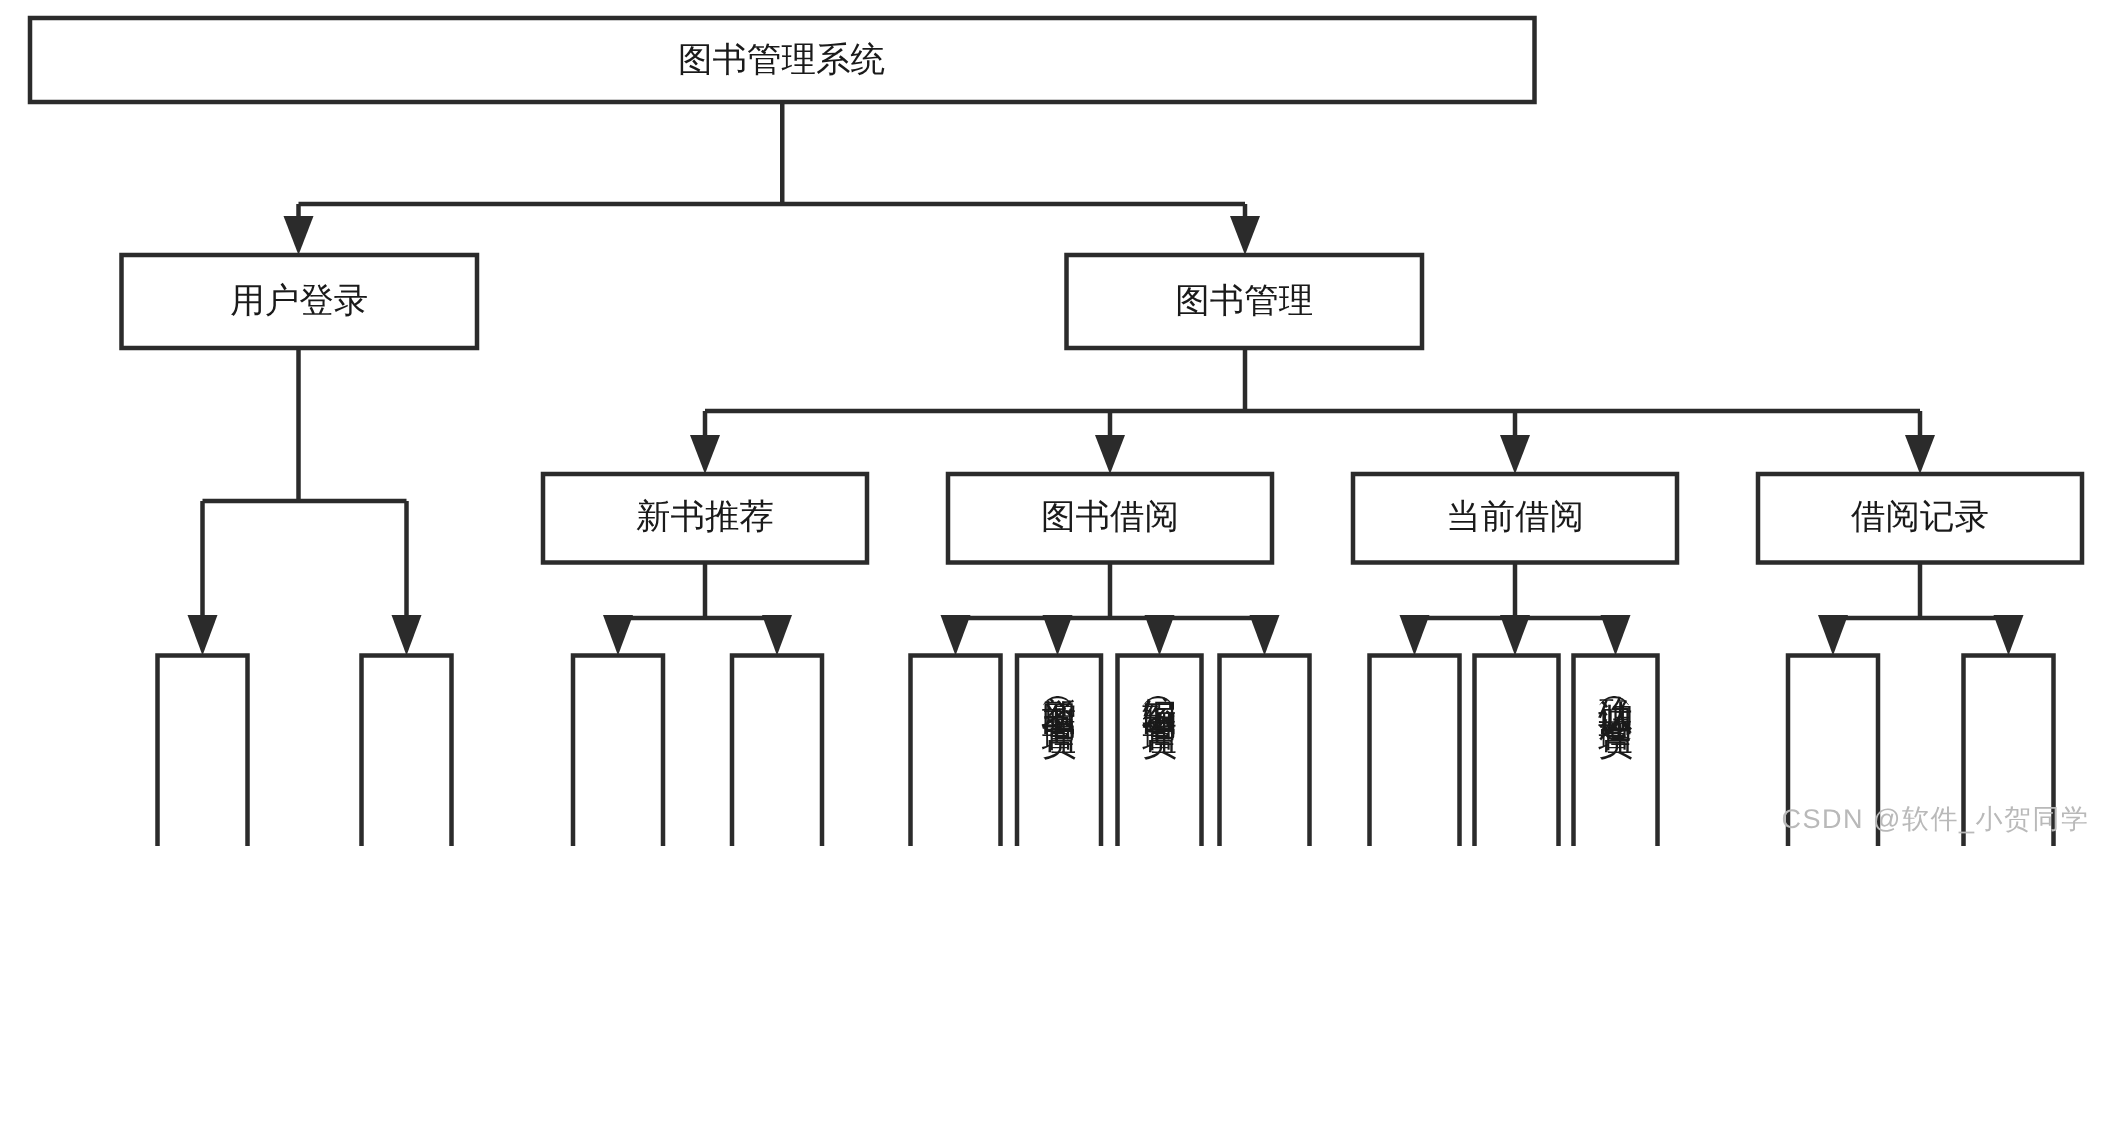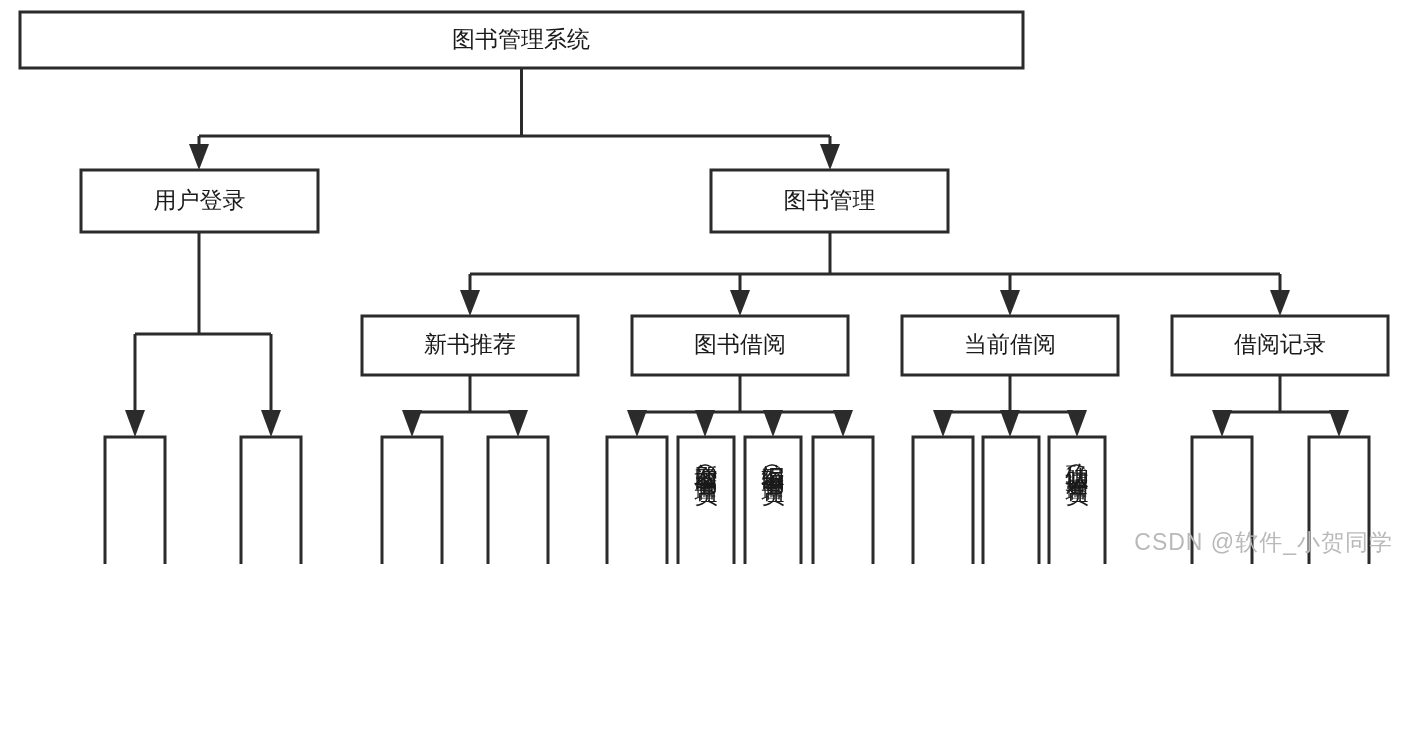--- a/index.html
+++ b/index.html
@@ -63,21 +63,21 @@
     display: flex;
     align-items: center;
     justify-content: center;
     pointer-events: none;
   }
   .watermark {
     position: absolute;
     right: 12px;
     bottom: 6px;
     font-family: "Liberation Sans", "DejaVu Sans", sans-serif;
-    font-size: 23px;
+    font-size: 18px;
     color: #b9b9b9;
     letter-spacing: 1px;
     white-space: nowrap;
     user-select: none;
   }
 </style>
 </head>
 <body>
 
 <div id="diagram-root">

